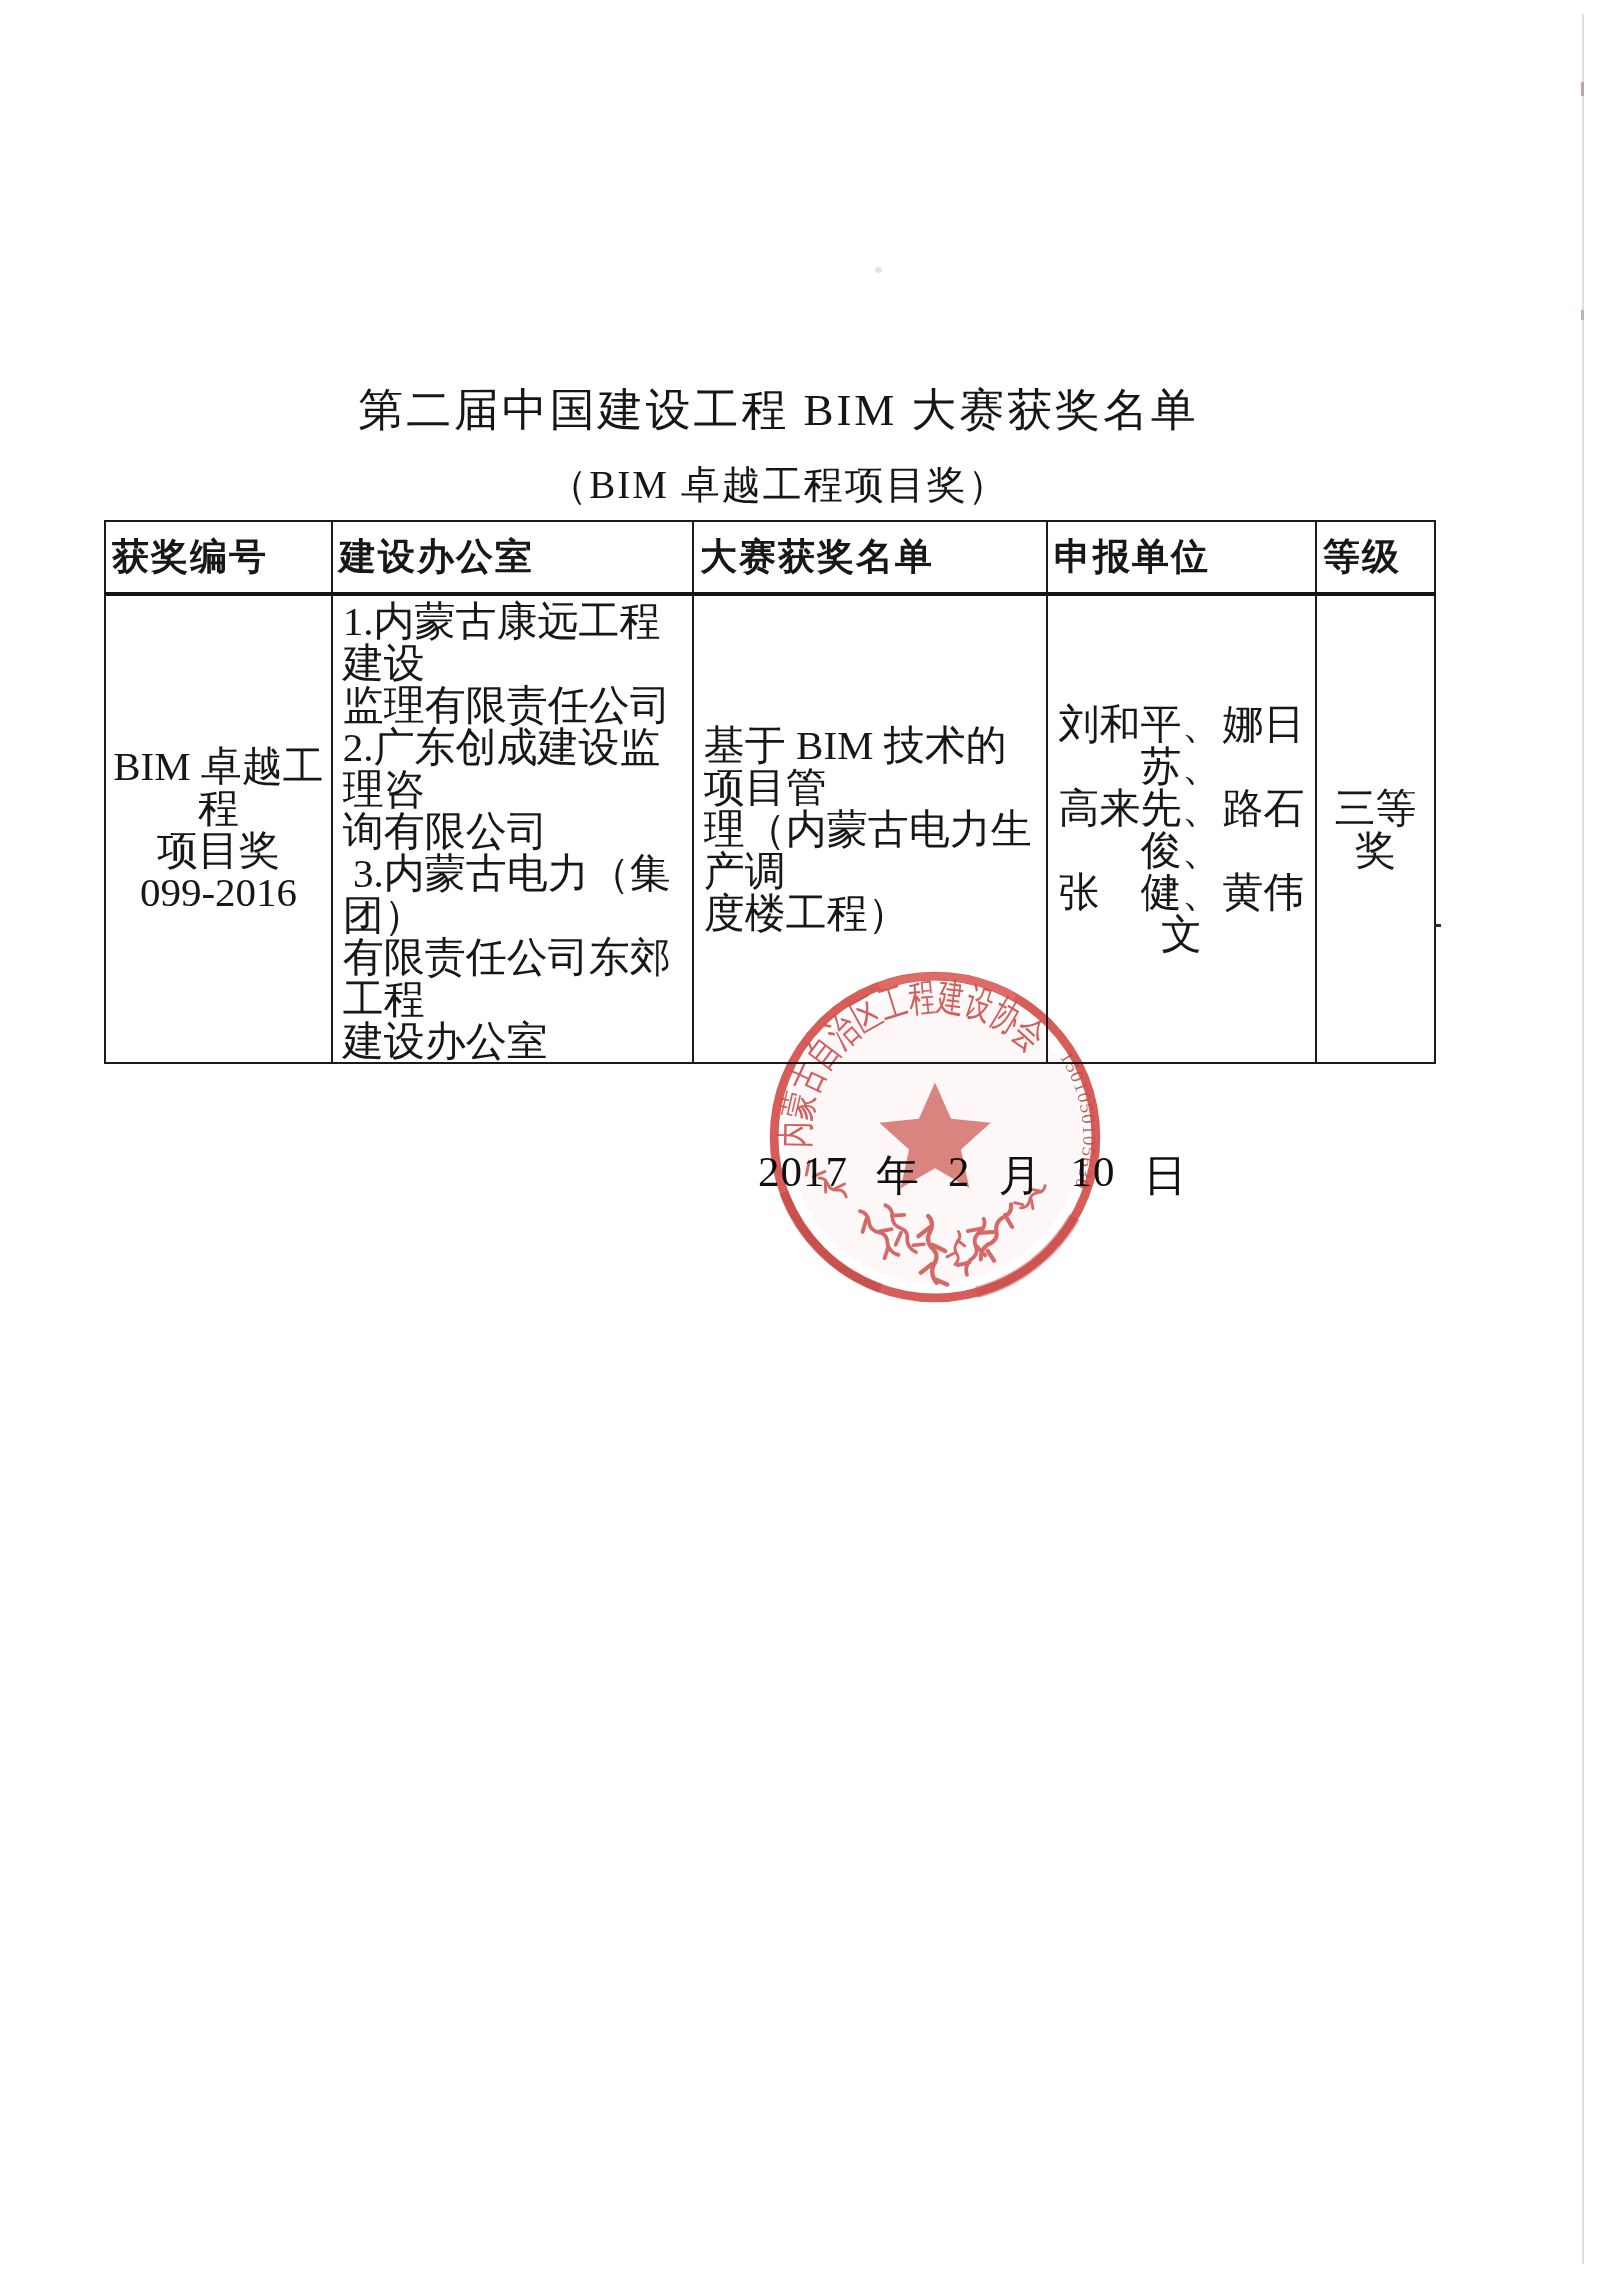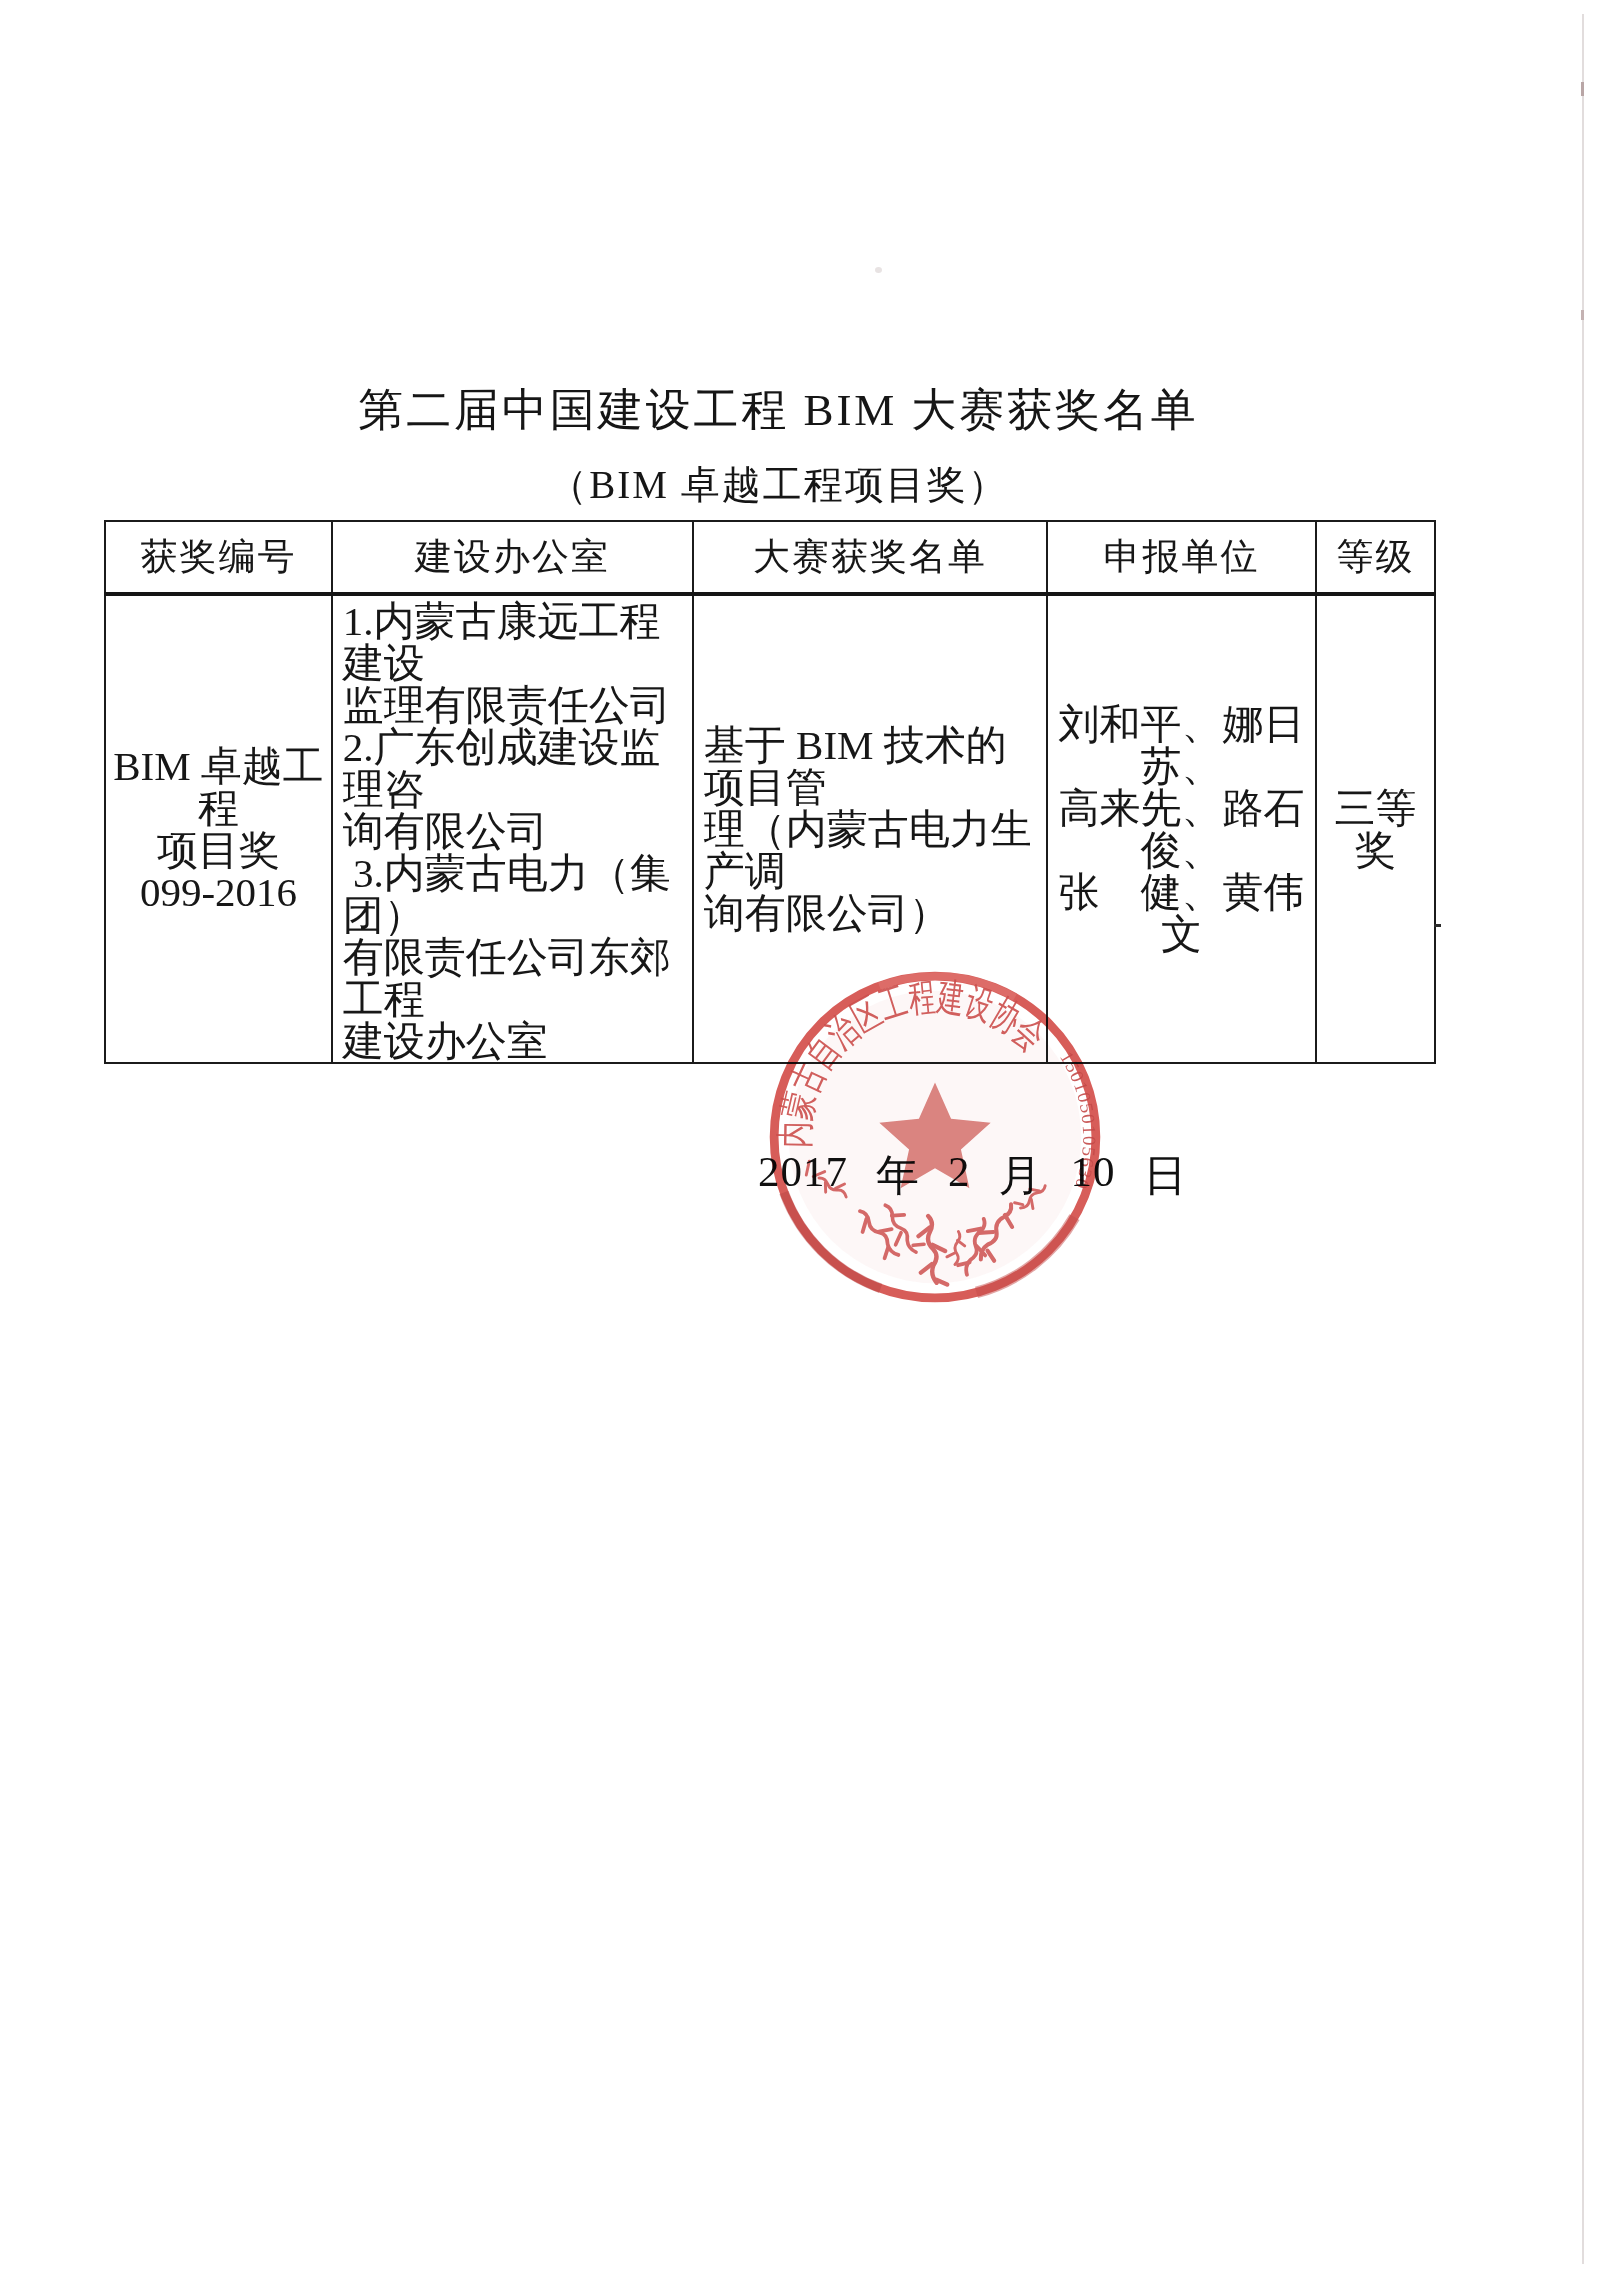--- a/index.html
+++ b/index.html
@@ -36,23 +36,23 @@
   }
   table.award-table th, table.award-table td{
     border:2px solid #1b1b1b;
     padding:0 5.9px;
     color:#171717;
   }
   table.award-table{border:2.9px solid #1b1b1b;}
   table.award-table thead th{
     height:70px;
     font-size:37px;
-    font-weight:normal;
+    font-weight:bold;
     letter-spacing:2px;
-    text-align:center;
+    text-align:left;
     vertical-align:middle;
     border-bottom:4.9px solid #151515;
   }
   table.award-table tbody td{
     height:289px;
     font-size:41px;
     line-height:42px;
     vertical-align:middle;
   }
   .lines{white-space:pre-line;}
@@ -121,21 +121,21 @@
 099-2016</td>
         <td class="c-left lines cell-units">1.内蒙古康远工程建设
 监理有限责任公司
 2.广东创成建设监理咨
 询有限公司
 &nbsp;3.内蒙古电力（集团）
 有限责任公司东郊工程
 建设办公室</td>
         <td class="c-left lines">基于 BIM 技术的项目管
 理（内蒙古电力生产调
-询有限公司）</td>
+度楼工程）</td>
         <td class="c-center lines">刘和平、娜日苏、
 高来先、路石俊、
 张　健、黄伟文</td>
         <td class="c-center">三等奖</td>
       </tr>
     </tbody>
   </table>
 
   <div class="date-line">
     <span>2017</span>

